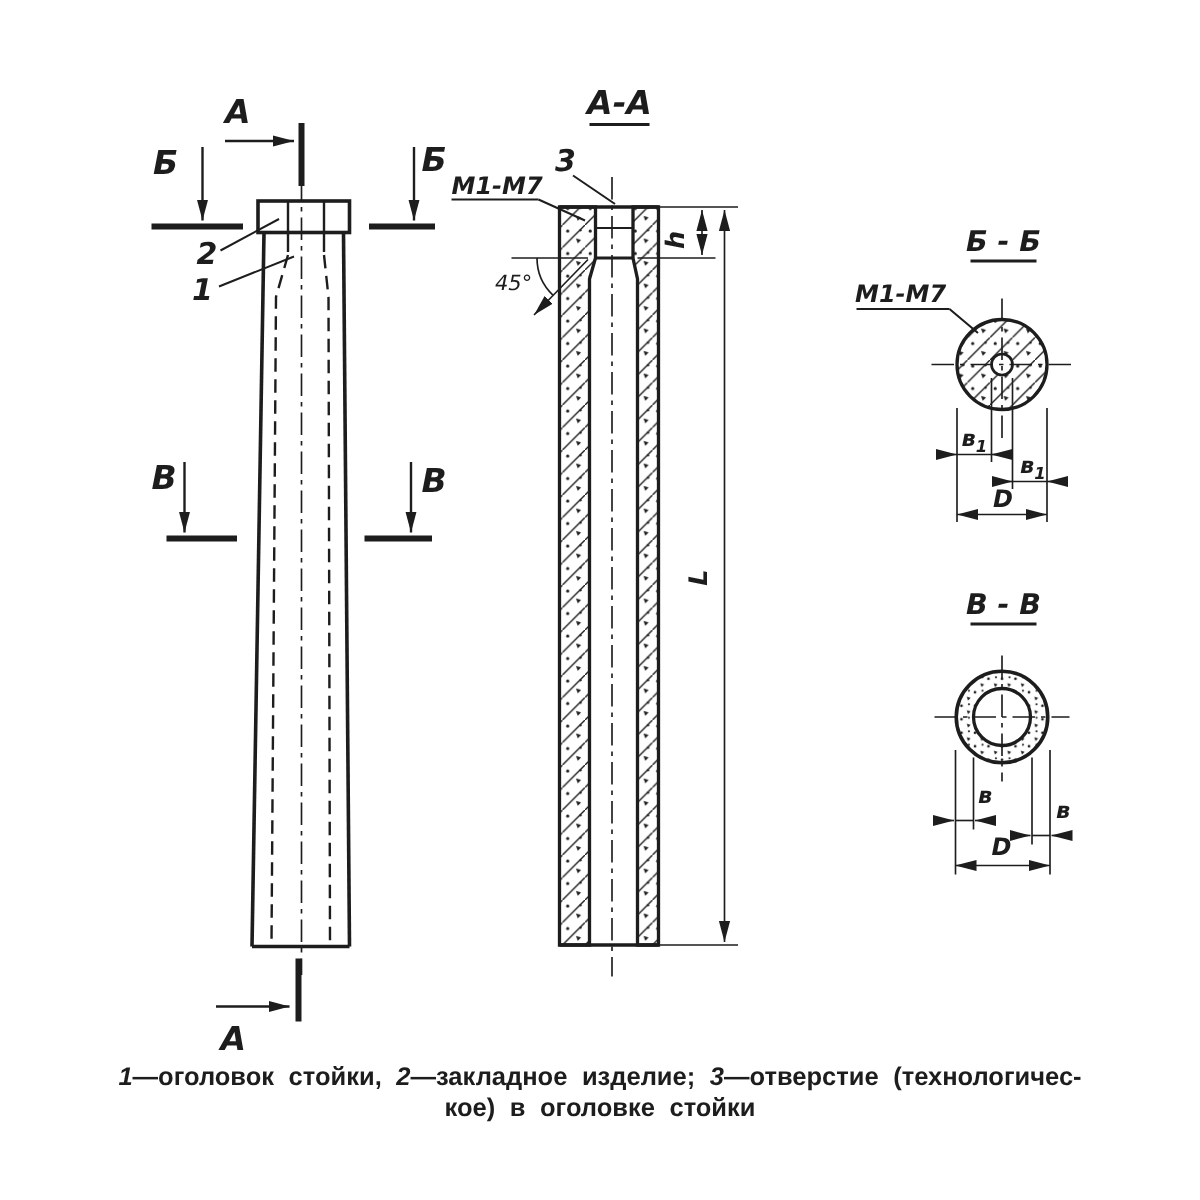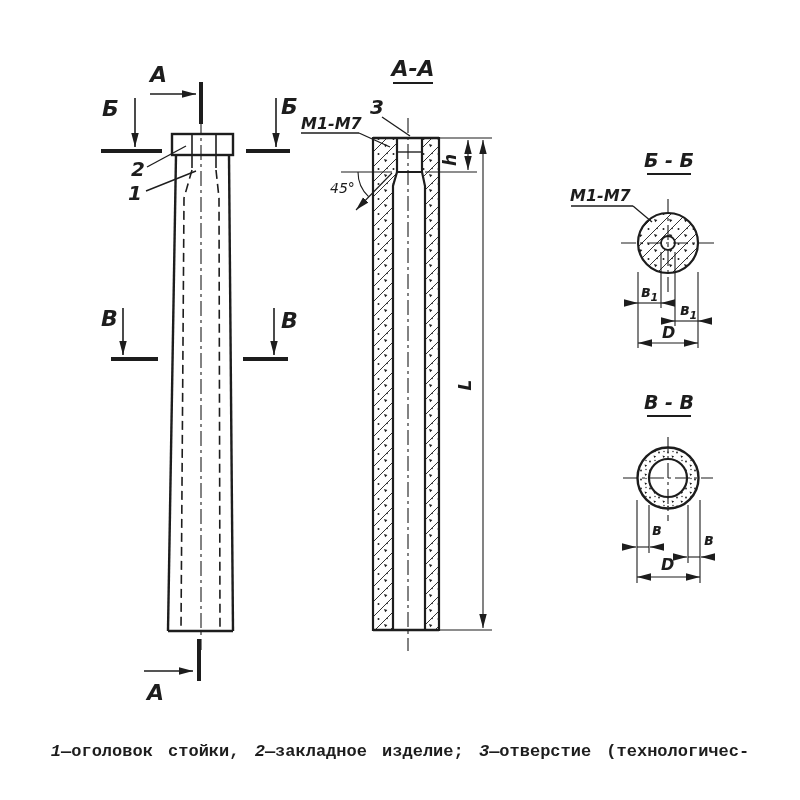--- a/index.html
+++ b/index.html
@@ -26,22 +26,22 @@
   .t19{font-size:19px}
   .t17{font-size:17px}
   .t16{font-size:16px}
   .t15{font-size:15px}
   .t11{font-size:11px}
   .t14{font-size:14px;font-weight:400}
   .mid{text-anchor:middle}
 
   
   .caption{position:absolute;left:40px;top:707px;width:720px;text-align:center;
-           font-family:Liberation Mono, monospace;font-weight:700;
-           font-size:17px;line-height:21px;color:#1d1d1d;word-spacing:5px;margin-top:34px;}
+           font-family:Liberation Sans, sans-serif;font-weight:700;
+           font-size:17px;line-height:21px;color:#1d1d1d;word-spacing:5px;}
   .caption .num{font-style:italic;}
 </style>
 </head>
 <body>
 
 <div class="page">
 <svg width="800" height="800" viewBox="0 0 800 800">
   <defs>
     <marker id="arr" viewBox="0 0 12 8" refX="12" refY="4" markerWidth="14" markerHeight="10" markerUnits="userSpaceOnUse" orient="auto-start-reverse">
       <path d="M0,0.8 L12,4 L0,7.2 Z" fill="#1d1d1d"></path>
@@ -230,14 +230,15 @@
       <text class="t15" x="704" y="545">в</text>
 
       <line class="w1" x1="637" y1="577" x2="700" y2="577" marker-start="url(#arr)" marker-end="url(#arr)"></line>
       <text class="t16" x="661" y="570">D</text>
     </g>
   </g>
 </svg>
 
 <div class="caption">
   <div><span class="num">1</span><span>—оголовок стойки, </span><span class="num">2</span><span>—закладное изделие; </span><span class="num">3</span><span>—отверстие (технологичес-</span></div>
+  <div>кое) в оголовке стойки</div>
 </div>
 </div>
 
 </body></html>

